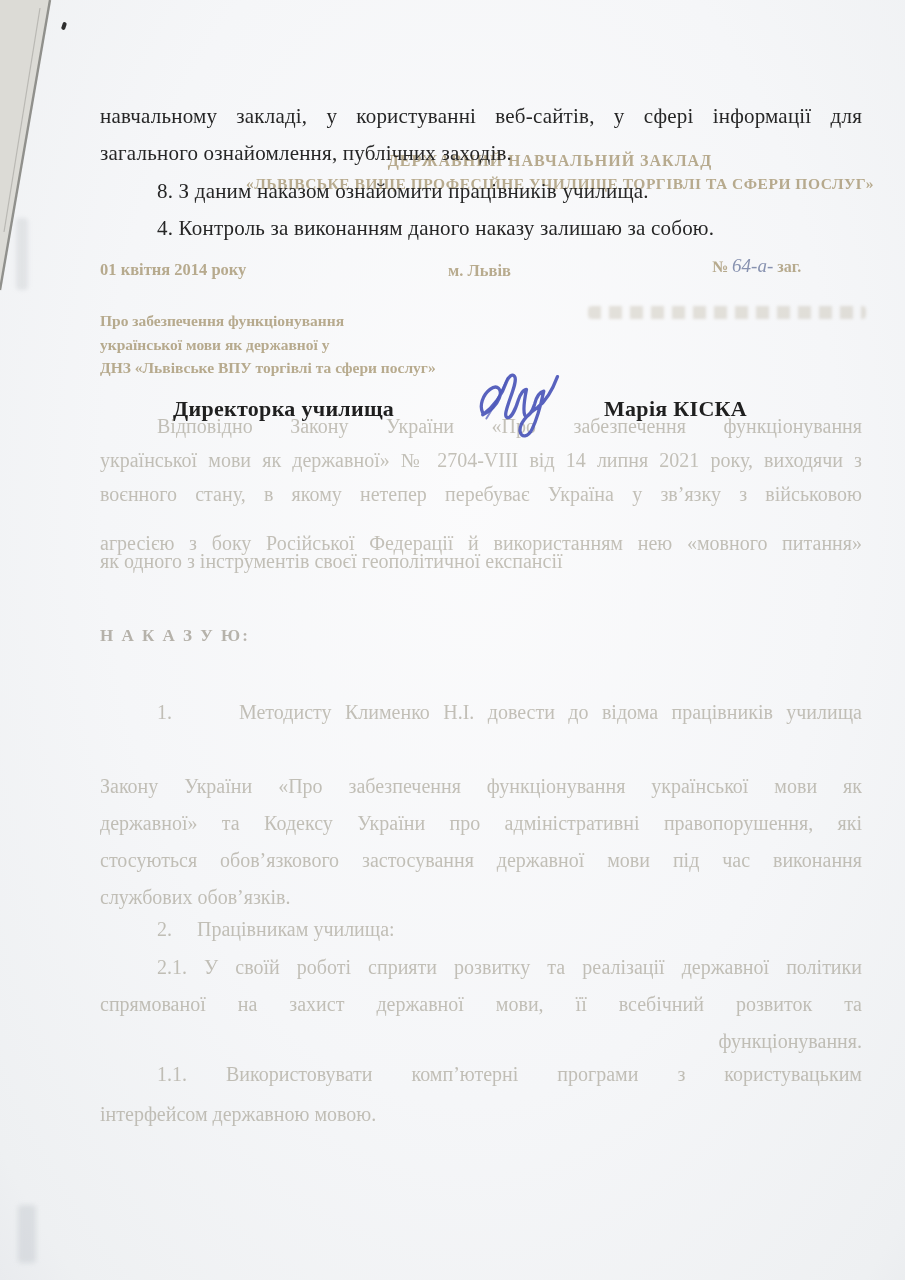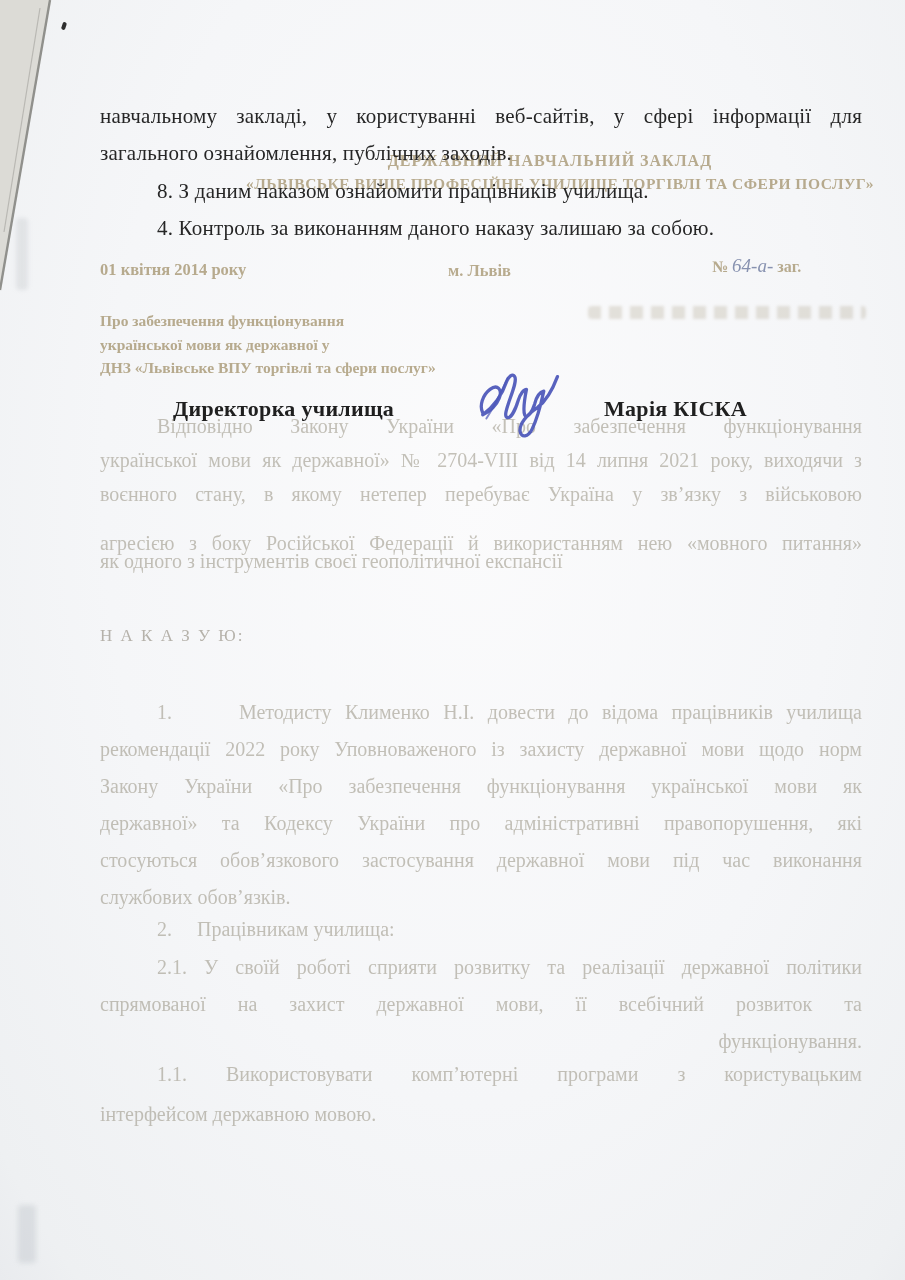--- a/index.html
+++ b/index.html
@@ -60,24 +60,23 @@
 
   <div class="smudge" style="left:588px;top:306px;width:278px;height:13px;opacity:.45;filter:blur(1.5px);
               background:repeating-linear-gradient(90deg, rgba(160,148,120,.55) 0 13px, transparent 13px 21px);"></div>
 
   <div class="bl bl-grey just ind" style="top:412px;">Відповідно Закону України «Про забезпечення функціонування</div>
   <div class="bl bl-grey just" style="top:446px;">української мови як державної» № 2704-VIII від 14 липня 2021 року, виходячи з</div>
   <div class="bl bl-grey just" style="top:480px;">воєнного стану, в якому нетепер перебуває Україна у зв’язку з військовою</div>
   <div class="bl bl-grey just" style="top:513px;margin-top:16px;">агресією з боку Російської Федерації й використанням нею «мовного питання»</div>
   <div class="bl bl-grey" style="top:547px;">як одного з інструментів своєї геополітичної експансії</div>
 
-  <div class="bl bl-grey" style="top:622px;font-weight:400;font-size:17px;letter-spacing:2px;color:rgba(150,145,133,.68);">Н А К А З У Ю:</div>
+  <div class="bl bl-grey" style="top:622px;font-weight:700;font-size:17px;letter-spacing:2px;color:rgba(150,145,133,.68);">Н А К А З У Ю:</div>
 
   <div class="bl bl-grey just ind" style="top:698px;">1.&nbsp;&nbsp;&nbsp;&nbsp;&nbsp;Методисту Клименко Н.І. довести до відома працівників училища</div>
-  <div class="bl bl-grey just" style="top:735px;">рекомендації 2022 року Уповноваженого із захисту державної мови щодо норм</div>
   <div class="bl bl-grey just" style="top:772px;">Закону України «Про забезпечення функціонування української мови як</div>
   <div class="bl bl-grey just" style="top:809px;">державної» та Кодексу України про адміністративні правопорушення, які</div>
   <div class="bl bl-grey just" style="top:846px;">стосуються обов’язкового застосування державної мови під час виконання</div>
   <div class="bl bl-grey" style="top:883px;">службових обов’язків.</div>
 
   <div class="bl bl-grey ind" style="top:915px;">2.&nbsp;&nbsp;&nbsp;&nbsp;&nbsp;Працівникам училища:</div>
 
   <div class="bl bl-grey just ind" style="top:953px;">2.1. У своїй роботі сприяти розвитку та реалізації державної політики</div>
   <div class="bl bl-grey just" style="top:990px;">спрямованої на захист державної мови, її всебічний розвиток та</div>
   <div class="bl bl-grey" style="top:1027px;text-align:right;">функціонування.</div>

